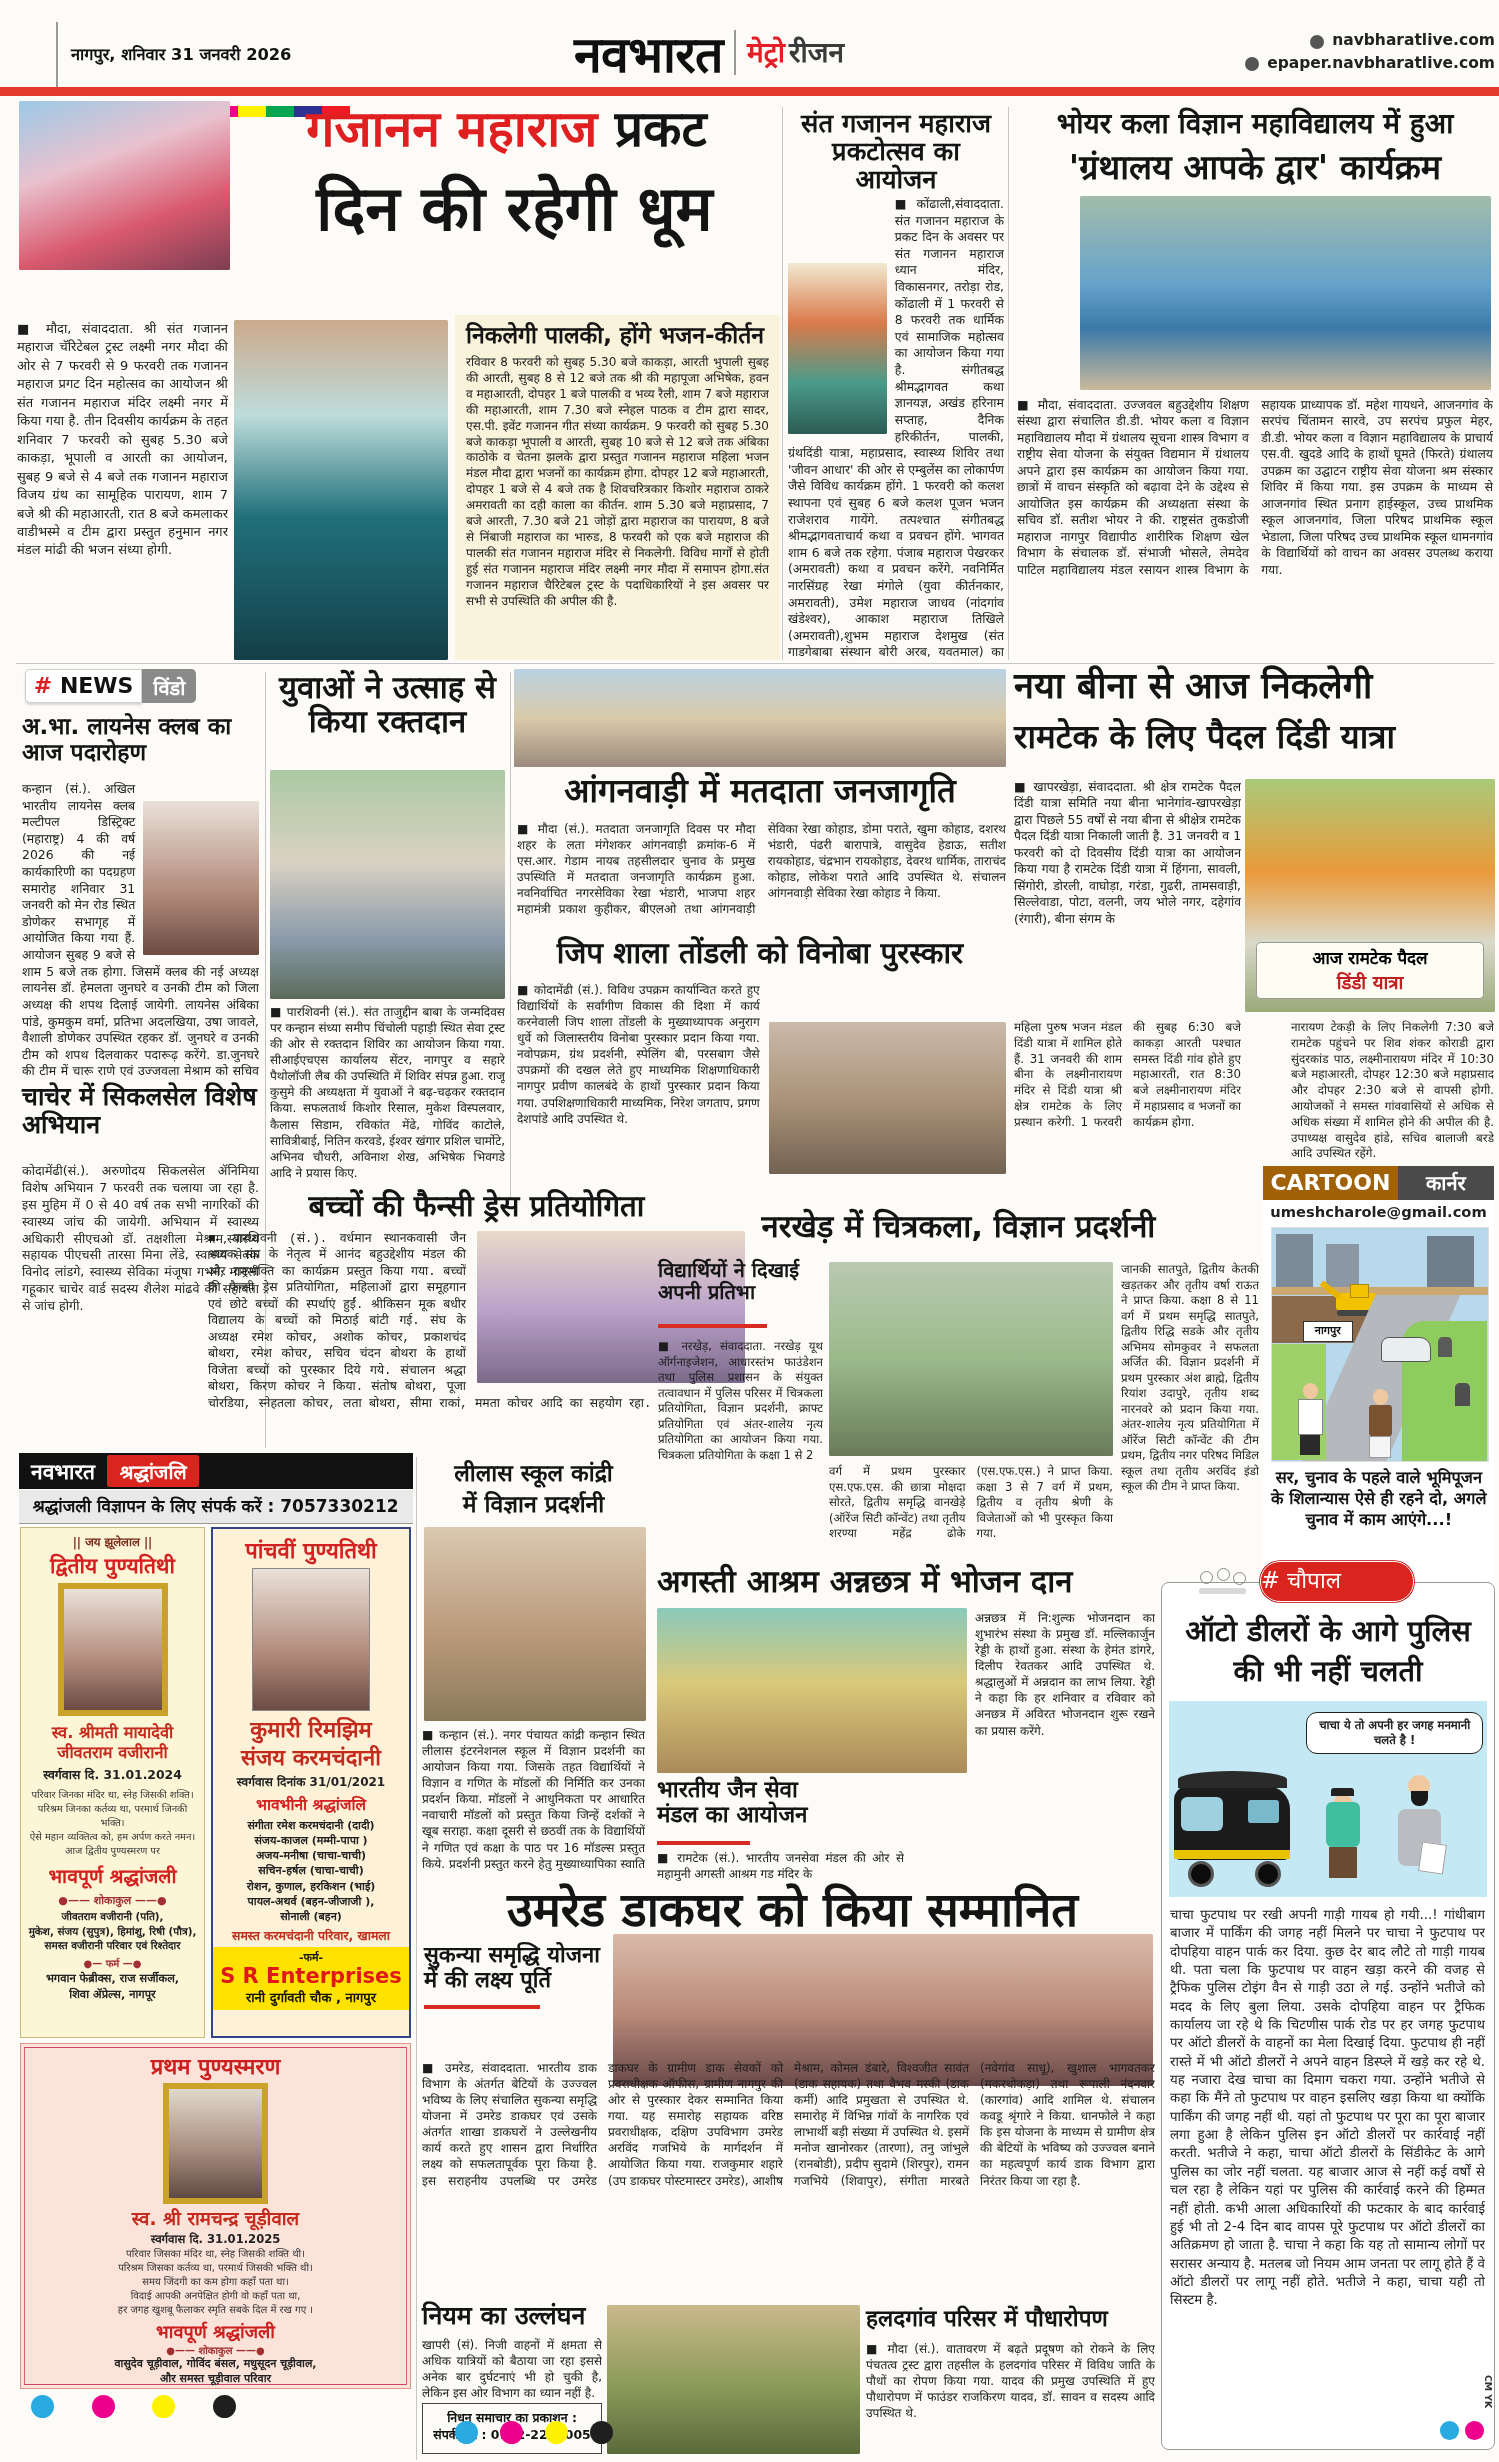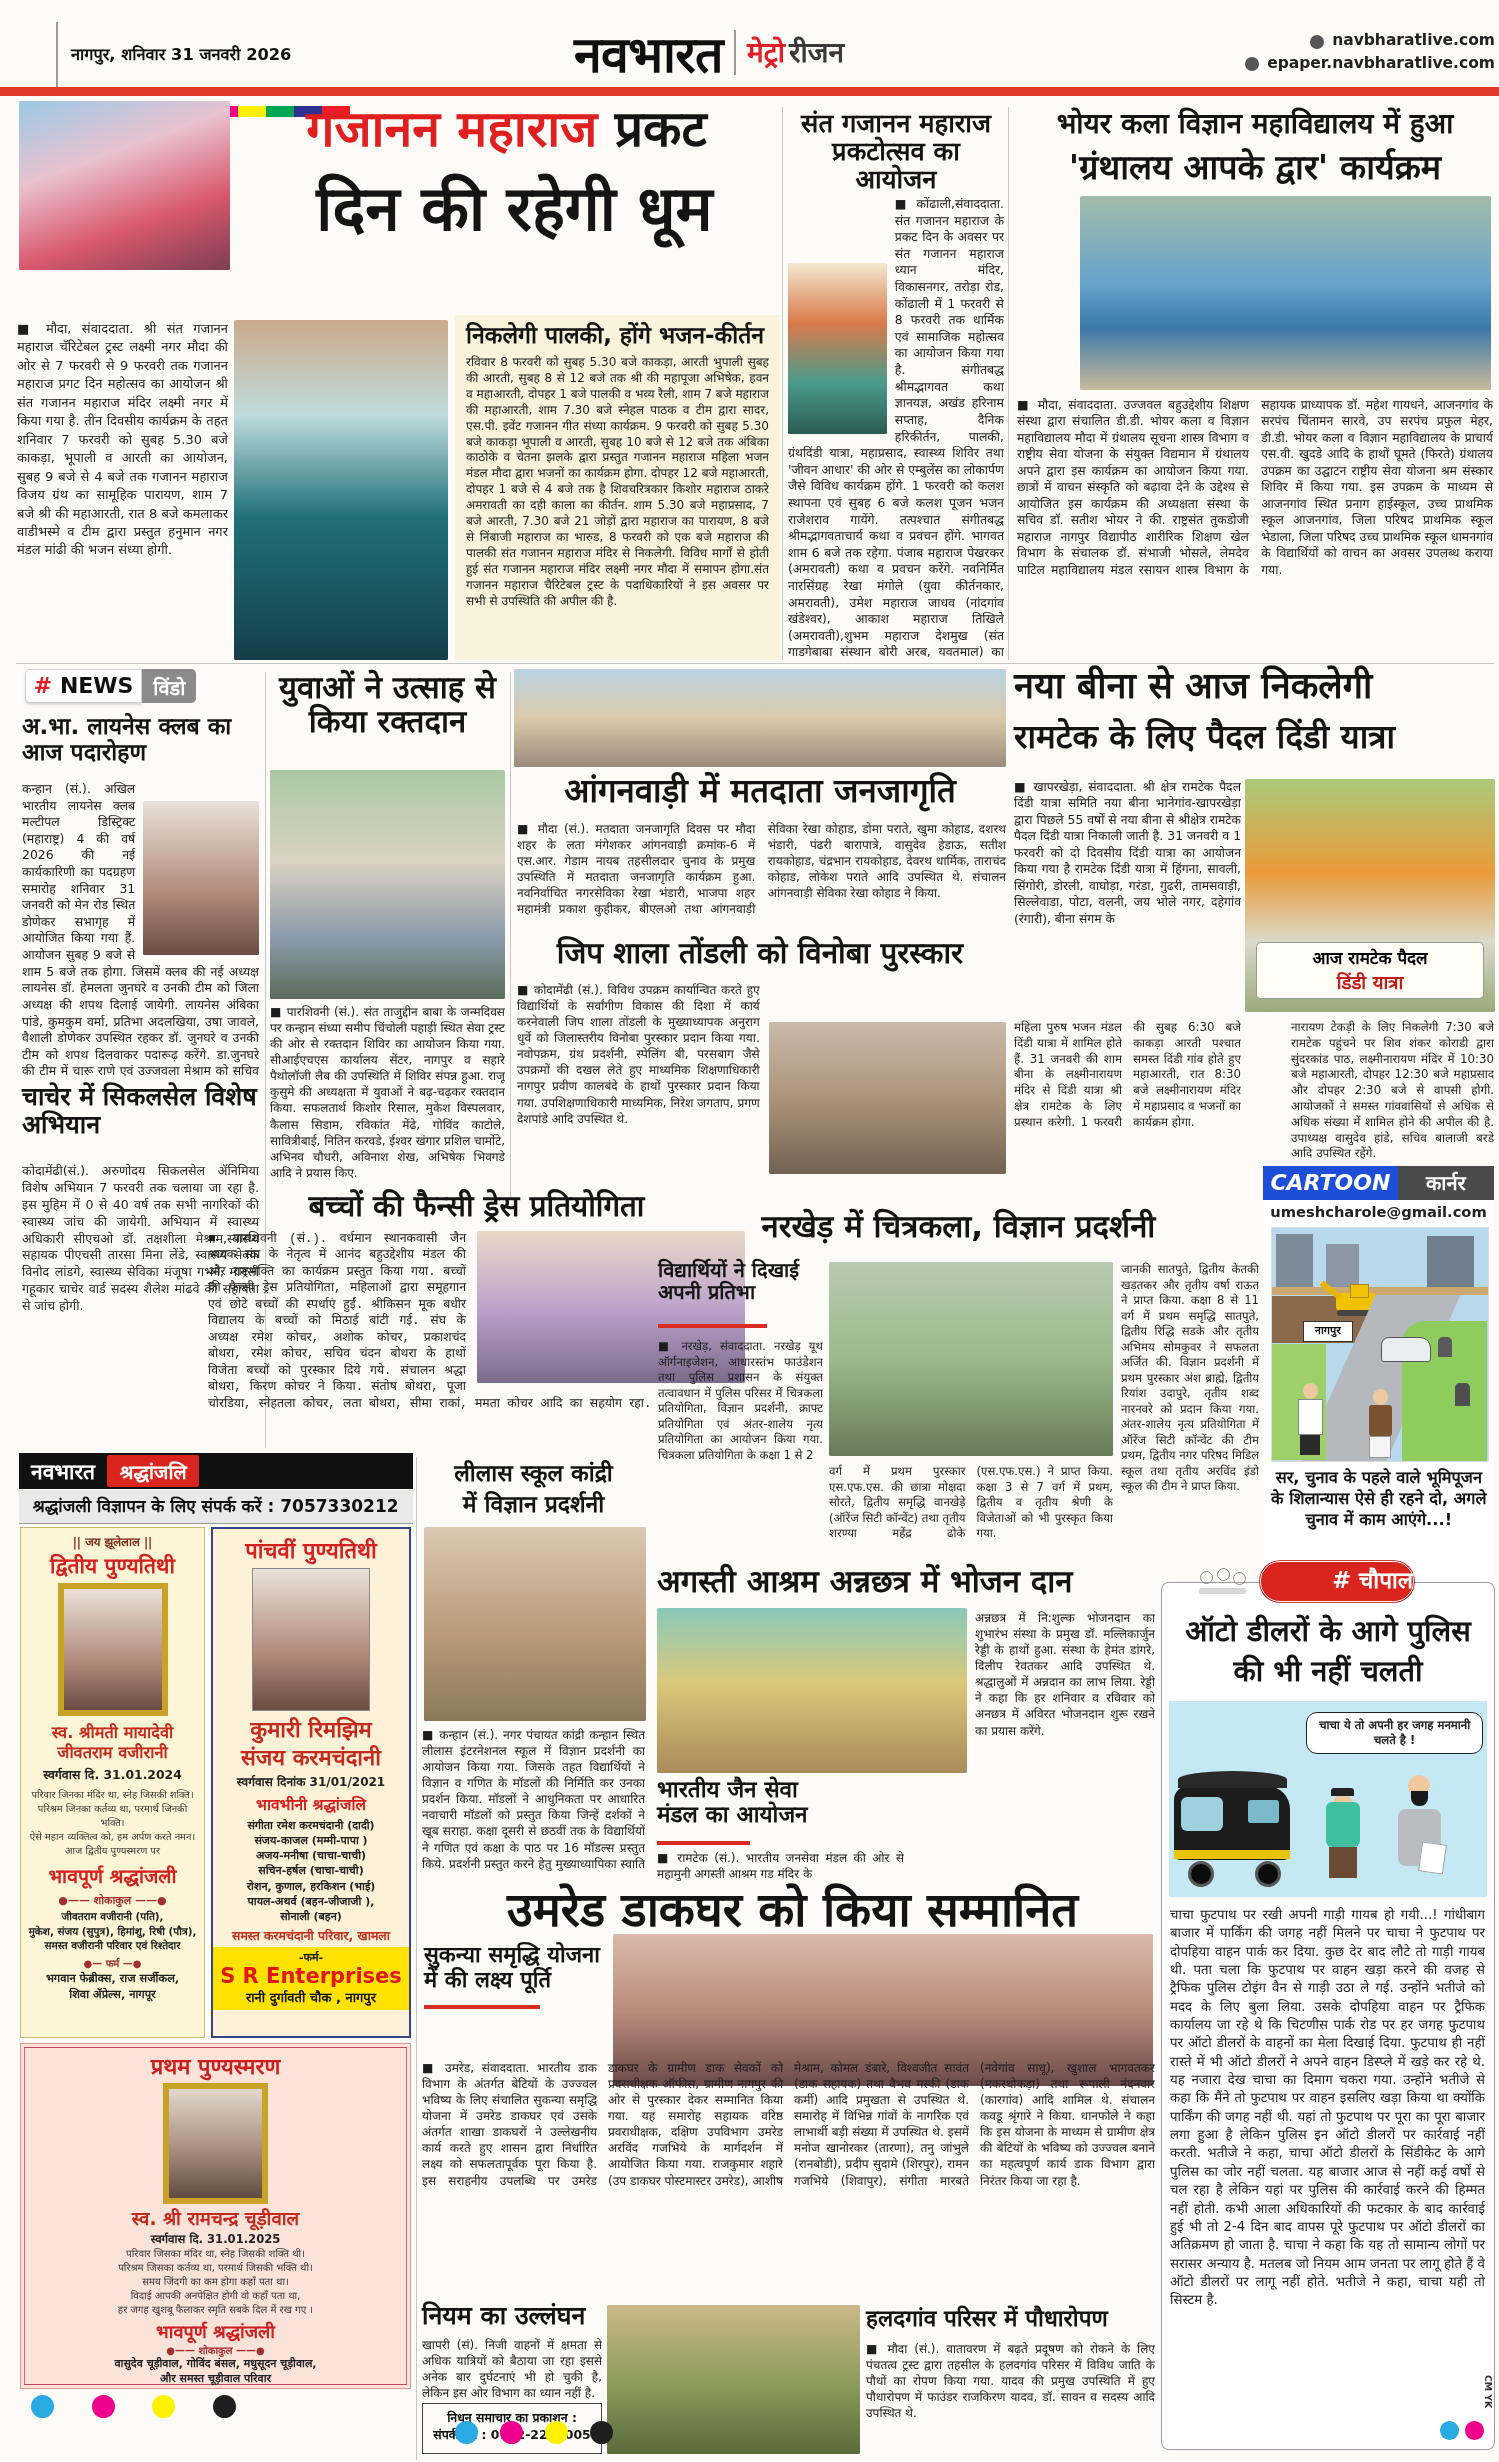--- a/index.html
+++ b/index.html
@@ -151,21 +151,21 @@
     <div class="abs" style="left:11px;top:163px;width:228px;height:57px;background:#fdfdf4;border:0.8px solid #999;border-radius:4.7px;text-align:center;padding-top:3.1px;box-sizing:border-box;">
       <div style="font-size:17px;font-weight:900;color:#000000;">आज रामटेक पैदल</div>
       <div style="font-size:18.6px;font-weight:900;color:#c22020;">डिंडी यात्रा</div>
     </div>
   </div>
   <div class="abs bd" style="left:1014px;top:1020px;width:227px;height:192px;font-size:11.8px;column-count:2;column-gap:11px;">महिला पुरुष भजन मंडल दिंडी यात्रा में शामिल होते हैं. 31 जनवरी की शाम बीना के लक्ष्मीनारायण मंदिर से दिंडी यात्रा श्री क्षेत्र रामटेक के लिए प्रस्थान करेगी. 1 फरवरी की सुबह 6:30 बजे काकड़ा आरती पश्चात समस्त दिंडी गांव होते हुए महाआरती, रात 8:30 बजे लक्ष्मीनारायण मंदिर में महाप्रसाद व भजनों का कार्यक्रम होगा.</div>
   <div class="abs bd" style="left:1291px;top:1020px;width:203px;height:143px;font-size:11.8px;">नारायण टेकड़ी के लिए निकलेगी 7:30 बजे रामटेक पहुंचने पर शिव शंकर कोराडी द्वारा सुंदरकांड पाठ, लक्ष्मीनारायण मंदिर में 10:30 बजे महाआरती, दोपहर 12:30 बजे महाप्रसाद और दोपहर 2:30 बजे से वापसी होगी. आयोजकों ने समस्त गांववासियों से अधिक से अधिक संख्या में शामिल होने की अपील की है. उपाध्यक्ष वासुदेव हांडे, सचिव बालाजी बरडे आदि उपस्थित रहेंगे.</div>
 
   <div class="abs" style="left:1263px;top:1166px;width:231px;height:441px;background:#fff;">
     <div style="display:flex;height:34px;">
-      <span style="flex:1.4;background:#1d4ed8;color:#fff;font-weight:700;font-size:22px;text-align:center;line-height:34px;font-style:italic;">CARTOON</span>
+      <span style="flex:1.4;background:#a16207;color:#fff;font-weight:700;font-size:22px;text-align:center;line-height:34px;">CARTOON</span>
       <span style="flex:1;background:#4a4a4a;color:#fff;font-weight:700;font-size:20px;text-align:center;line-height:34px;">कार्नर</span>
     </div>
     <div style="text-align:center;font-size:14.7px;font-weight:700;color:#222;padding:3.1px 0;">umeshcharole@gmail.com</div>
     <div class="abs" style="left:7.8px;top:61px;width:216px;height:233px;background:#b8d9ec;overflow:hidden;border:0.8px solid #ddd;">
       <div class="abs" style="left:4.7px;top:6.2px;width:37px;height:54px;background:#7c8b97;"></div>
       <div class="abs" style="left:54px;top:15.5px;width:33px;height:45px;background:#8b98a3;"></div>
       <div class="abs" style="left:155px;top:7.8px;width:47px;height:51px;background:#6f7e8a;"></div>
       <div class="abs" style="left:0;top:59px;width:216px;height:7.8px;background:#caa86f;"></div>
       <div class="abs" style="left:0;top:68px;width:116px;height:47px;background:#8a6a4a;border-radius:0 0 31px 0;"></div>
       <div class="abs" style="left:47px;top:54px;width:62px;height:34px;">
@@ -317,21 +317,21 @@
   <div class="abs hll" style="left:866px;top:2306px;width:289px;font-size:22.5px;">हलदगांव परिसर में पौधारोपण</div>
   <div class="abs bd" style="left:866px;top:2341px;width:289px;height:113px;font-size:12px;">■ मौदा (सं.). वातावरण में बढ़ते प्रदूषण को रोकने के लिए पंचतत्व ट्रस्ट द्वारा तहसील के हलदगांव परिसर में विविध जाति के पौधों का रोपण किया गया. यादव की प्रमुख उपस्थिति में हुए पौधारोपण में फाउंडर राजकिरण यादव, डॉ. सावन व सदस्य आदि उपस्थित थे.</div>
 
   <div class="abs" style="left:1161px;top:1582px;width:334px;height:868px;border:1.6px solid #9a9a9a;border-radius:7.8px;box-sizing:border-box;background:#fff;"></div>
   <div class="abs" style="left:1197px;top:1566px;width:51px;height:34px;">
     <span style="position:absolute;left:3.1px;top:4.7px;width:11px;height:11px;border:1.6px solid #888;border-radius:50%;"></span>
     <span style="position:absolute;left:20px;top:1.6px;width:11px;height:11px;border:1.6px solid #888;border-radius:50%;"></span>
     <span style="position:absolute;left:36px;top:6.2px;width:11px;height:11px;border:1.6px solid #888;border-radius:50%;"></span>
     <span style="position:absolute;left:1.6px;top:22px;width:47px;height:6.2px;background:#d8d8d8;border-radius:2.3px;"></span>
   </div>
-  <div class="abs" style="left:1260px;top:1561px;width:152px;height:39px;background:#d9251d;border:1.6px solid #fff;border-radius:20px;color:#fff;font-weight:700;font-size:22.5px;text-align:right;line-height:37px;box-shadow:0 0 0 0.8px #b00;"># चौपाल</div>
+  <div class="abs" style="left:1260px;top:1561px;width:152px;height:39px;background:#d9251d;border:1.6px solid #fff;border-radius:20px;color:#fff;font-weight:400;font-size:22.5px;text-align:left;line-height:37px;box-shadow:0 0 0 0.8px #b00;"># चौपाल</div>
   <div class="abs hl" style="left:1169px;top:1616px;width:318px;font-size:29px;">ऑटो डीलरों के आगे पुलिस</div>
   <div class="abs hl" style="left:1169px;top:1656px;width:318px;font-size:29px;">की भी नहीं चलती</div>
 
   <div class="abs" style="left:1169px;top:1701px;width:318px;height:196px;background:#c4e9f4;overflow:hidden;">
     <div class="abs" style="left:4.7px;top:65px;width:124px;height:116px;">
       <div style="position:absolute;left:0;top:20px;width:116px;height:74px;background:#1c1c1c;border-radius:14px 23px 6.2px 6.2px;"></div>
       <div style="position:absolute;left:7.8px;top:31px;width:42px;height:34px;background:#9fd0e0;border-radius:6.2px;"></div>
       <div style="position:absolute;left:74px;top:34px;width:31px;height:23px;background:#7ab8cc;border-radius:3.1px;"></div>
       <div style="position:absolute;left:0;top:84px;width:116px;height:9.3px;background:#e8c400;"></div>
       <div style="position:absolute;left:14px;top:95px;width:20px;height:20px;background:#0c0c0c;border-radius:50%;border:3.1px solid #555;"></div>

